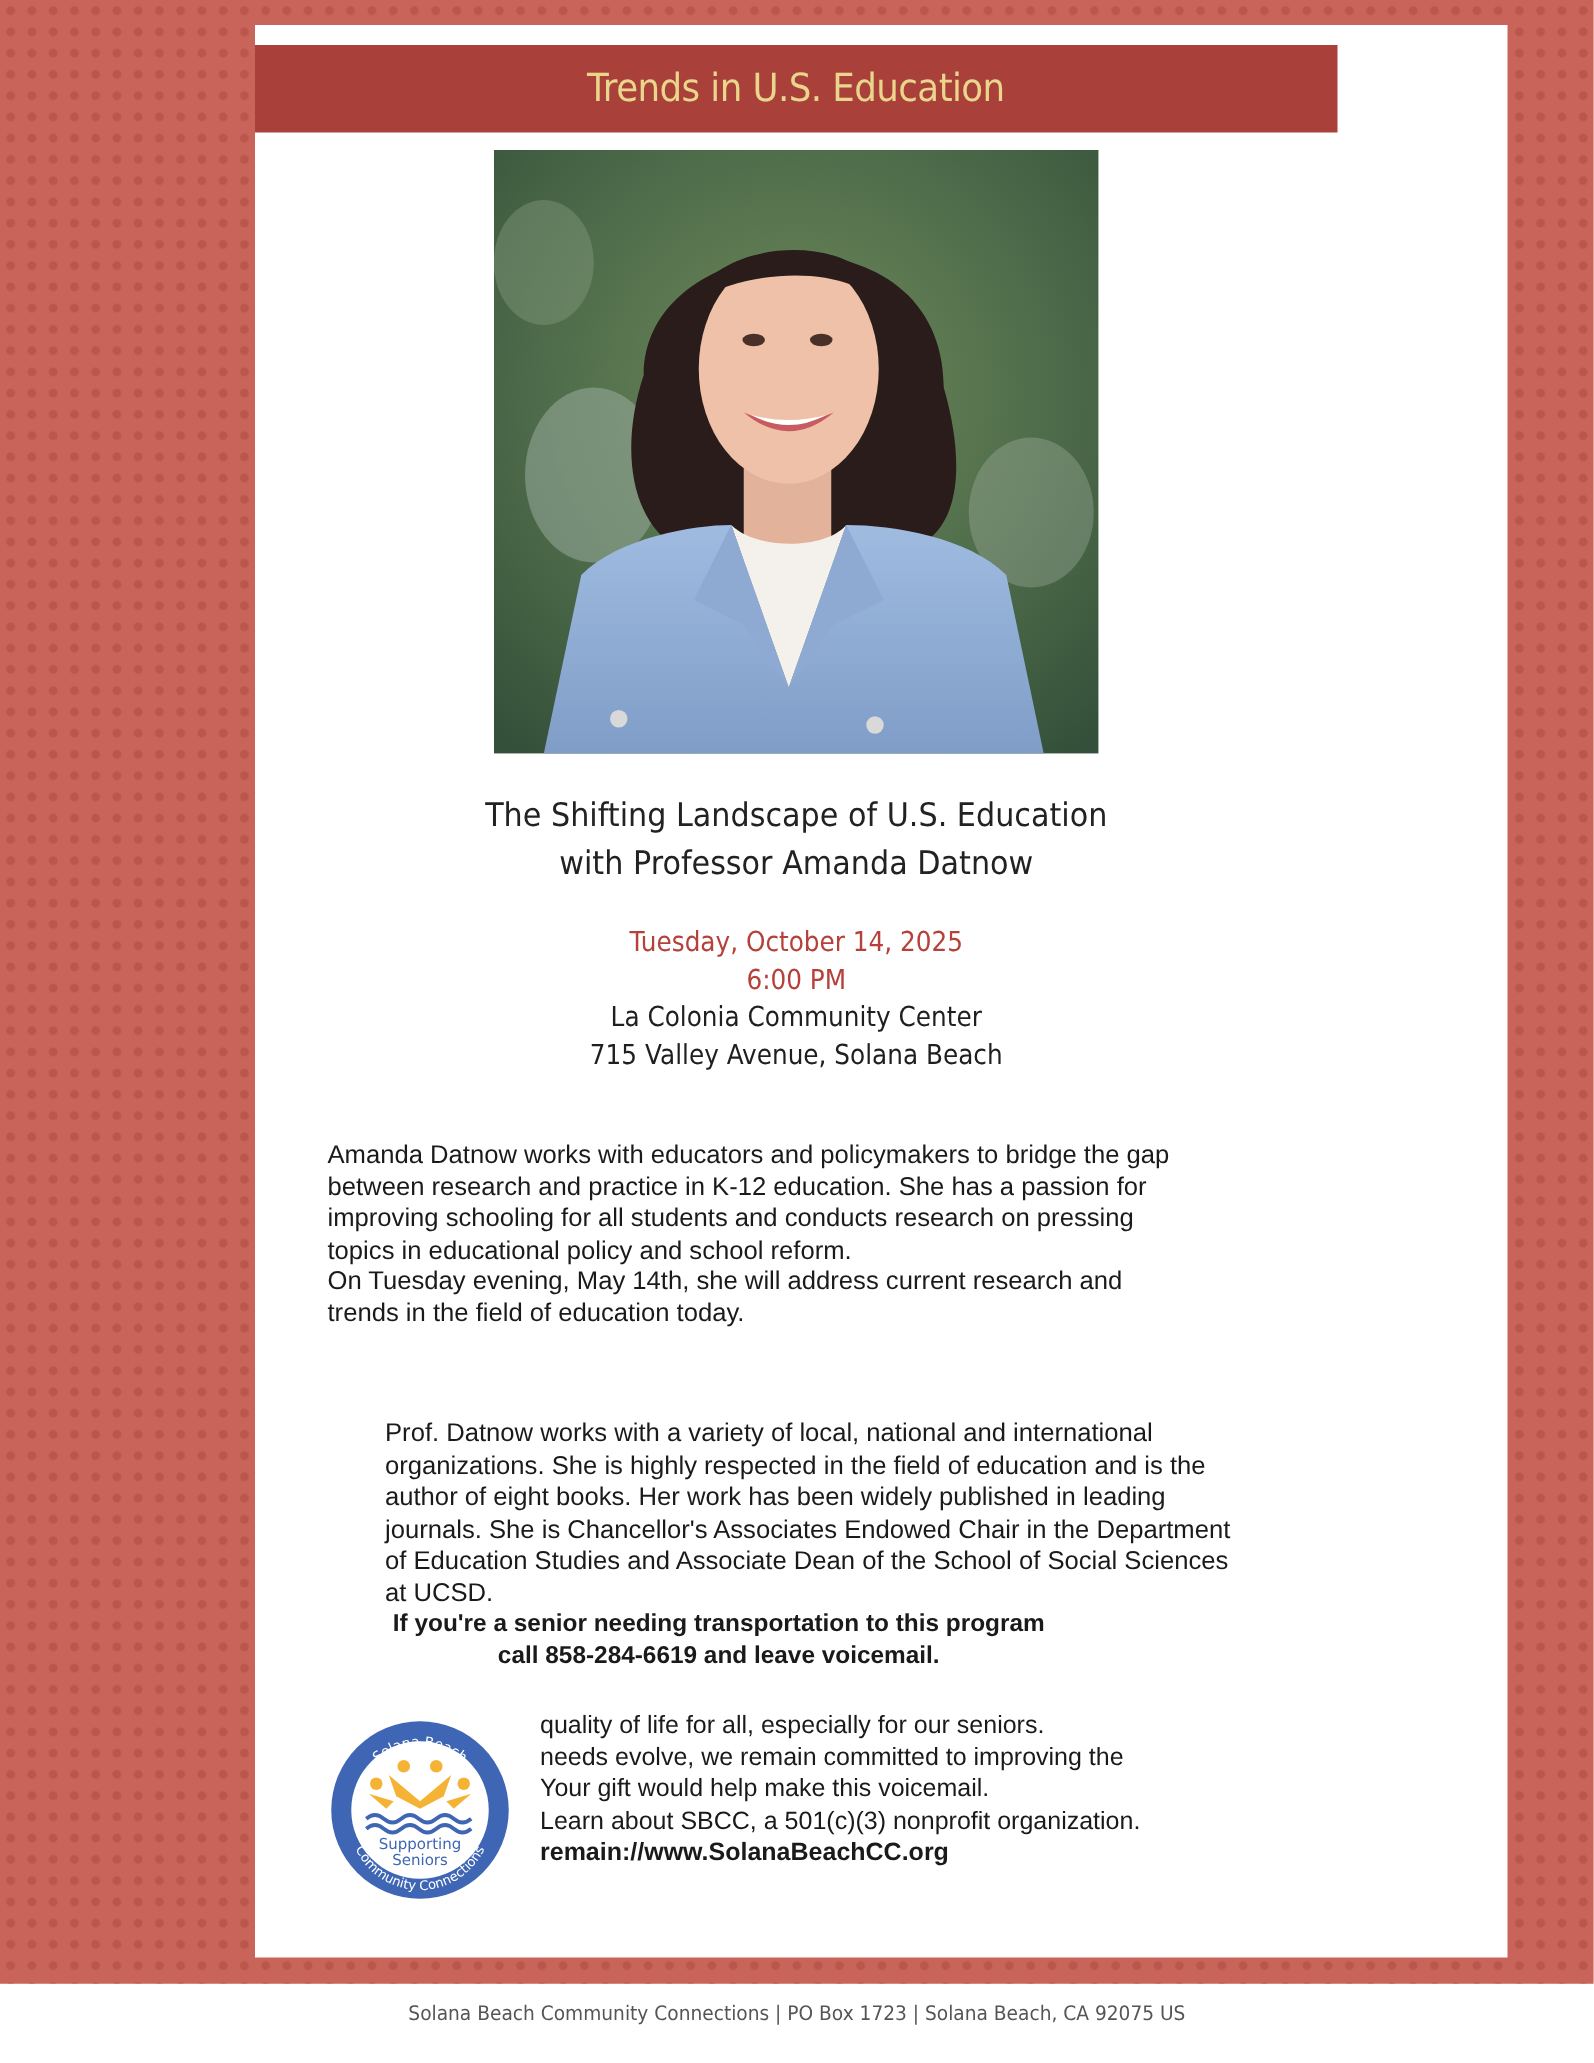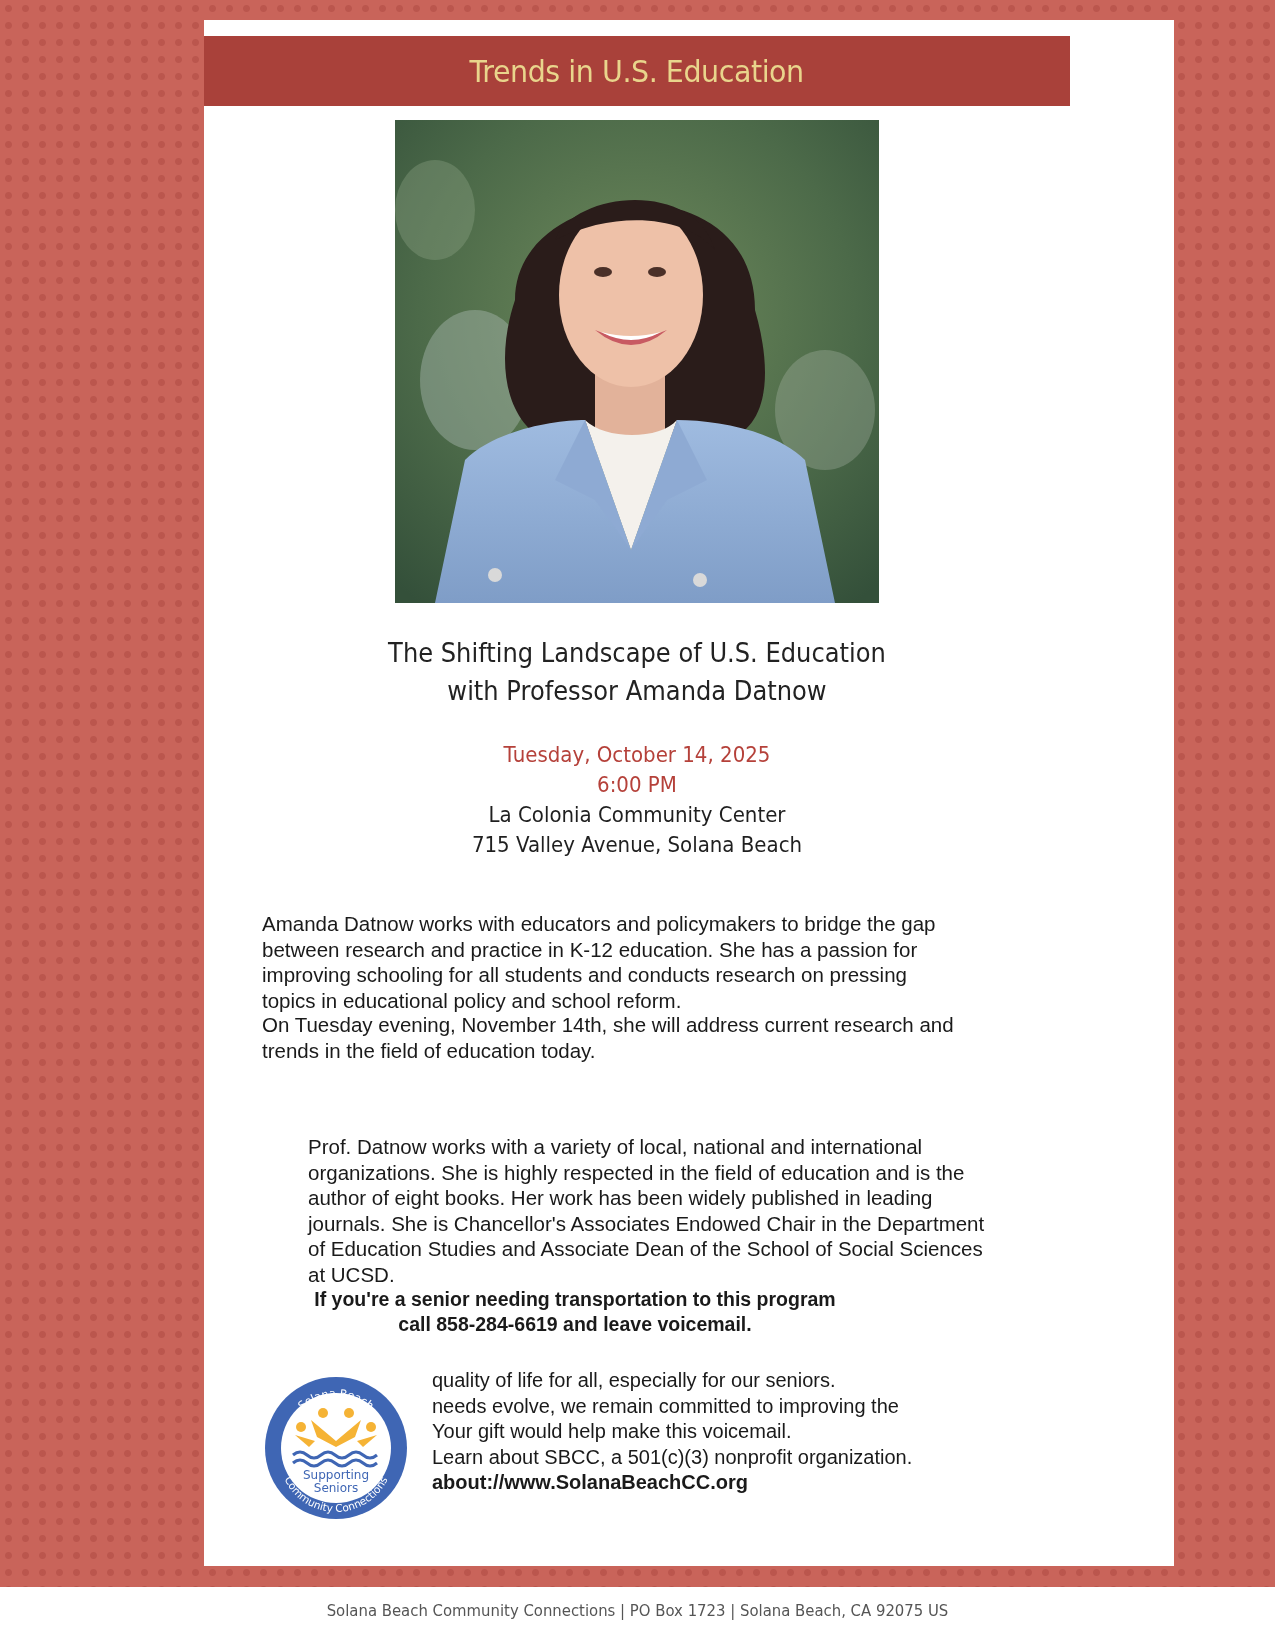--- a/index.html
+++ b/index.html
@@ -11,20 +11,21 @@
     .bg-pattern {
       position: absolute; left: 0; top: 0; width: 1275px; height: 1587px;
       background-color: #c9645a;
       background-image:
         radial-gradient(circle at 50% 50%, rgba(160,60,52,0.35) 0 3px, transparent 4px);
       background-size: 17px 17px;
     }
     .card {
       position: absolute; left: 204px; top: 20px; width: 970px; height: 1546px;
       background: #ffffff;
+      padding-left: 32px;
     }
     .header-band {
       position: absolute; left: 0; top: 16px; width: 866px; height: 70px;
       background: #a9413a;
       display: flex; align-items: center; justify-content: center;
     }
     .header-title {
       color: #e9d58c; font-family: "DejaVu Sans", sans-serif;
       font-size: 31px; letter-spacing: -0.5px; transform: scaleX(0.92);
     }
@@ -135,21 +136,21 @@
     <div class="red">6:00 PM</div>
     <div class="dark">La Colonia Community Center</div>
     <div class="dark">715 Valley Avenue, Solana Beach</div>
   </div>
 </div>
 
 <div class="body-text" style="top:885px;margin-top:26px;">Amanda Datnow works with educators and policymakers to bridge the gap
 between research and practice in K-12 education. She has a passion for
 improving schooling for all students and conducts research on pressing
 topics in educational policy and school reform.</div>
-<div class="body-text" style="top:1012px;">On Tuesday evening, November 14th, she will address current research and
+<div class="body-text" style="top:1012px;">On Tuesday evening, May 14th, she will address current research and
 trends in the field of education today.</div>
 <div class="body-text" style="top:1134px;margin-left:46px;">Prof. Datnow works with a variety of local, national and international
 organizations. She is highly respected in the field of education and is the
 author of eight books. Her work has been widely published in leading
 journals.  She is Chancellor's Associates Endowed Chair in the Department
 of Education Studies and Associate Dean of the School of Social Sciences
 at UCSD.</div>
 
 <div class="transport" style="left:204px;">If you're a senior needing transportation to this program
 call 858-284-6619 and leave voicemail.</div>
@@ -186,16 +187,16 @@
     <text x="73" y="104" text-anchor="middle" font-family="DejaVu Sans, sans-serif" font-size="12" fill="#3f66b4">Supporting</text>
     <text x="73" y="117" text-anchor="middle" font-family="DejaVu Sans, sans-serif" font-size="12" fill="#3f66b4">Seniors</text>
   </svg>
 </div>
 
 <div class="donate">
   <span class="line">quality of life for all, especially for our seniors.</span>
   <span class="line">needs evolve, we remain committed to improving the</span>
   <span class="line">Your gift would help make this voicemail.</span>
   <span class="line">Learn about SBCC, a 501(c)(3) nonprofit organization.</span>
-  <a class="line url" style="color:#1a1a1a;text-decoration:none;">about://www.SolanaBeachCC.org</a>
+  <a class="line url" style="color:#1a1a1a;text-decoration:none;">remain://www.SolanaBeachCC.org</a>
 </div>
 
 <div class="footer">Solana Beach Community Connections | PO Box 1723 | Solana Beach, CA 92075 US</div>
 
 </body></html>

